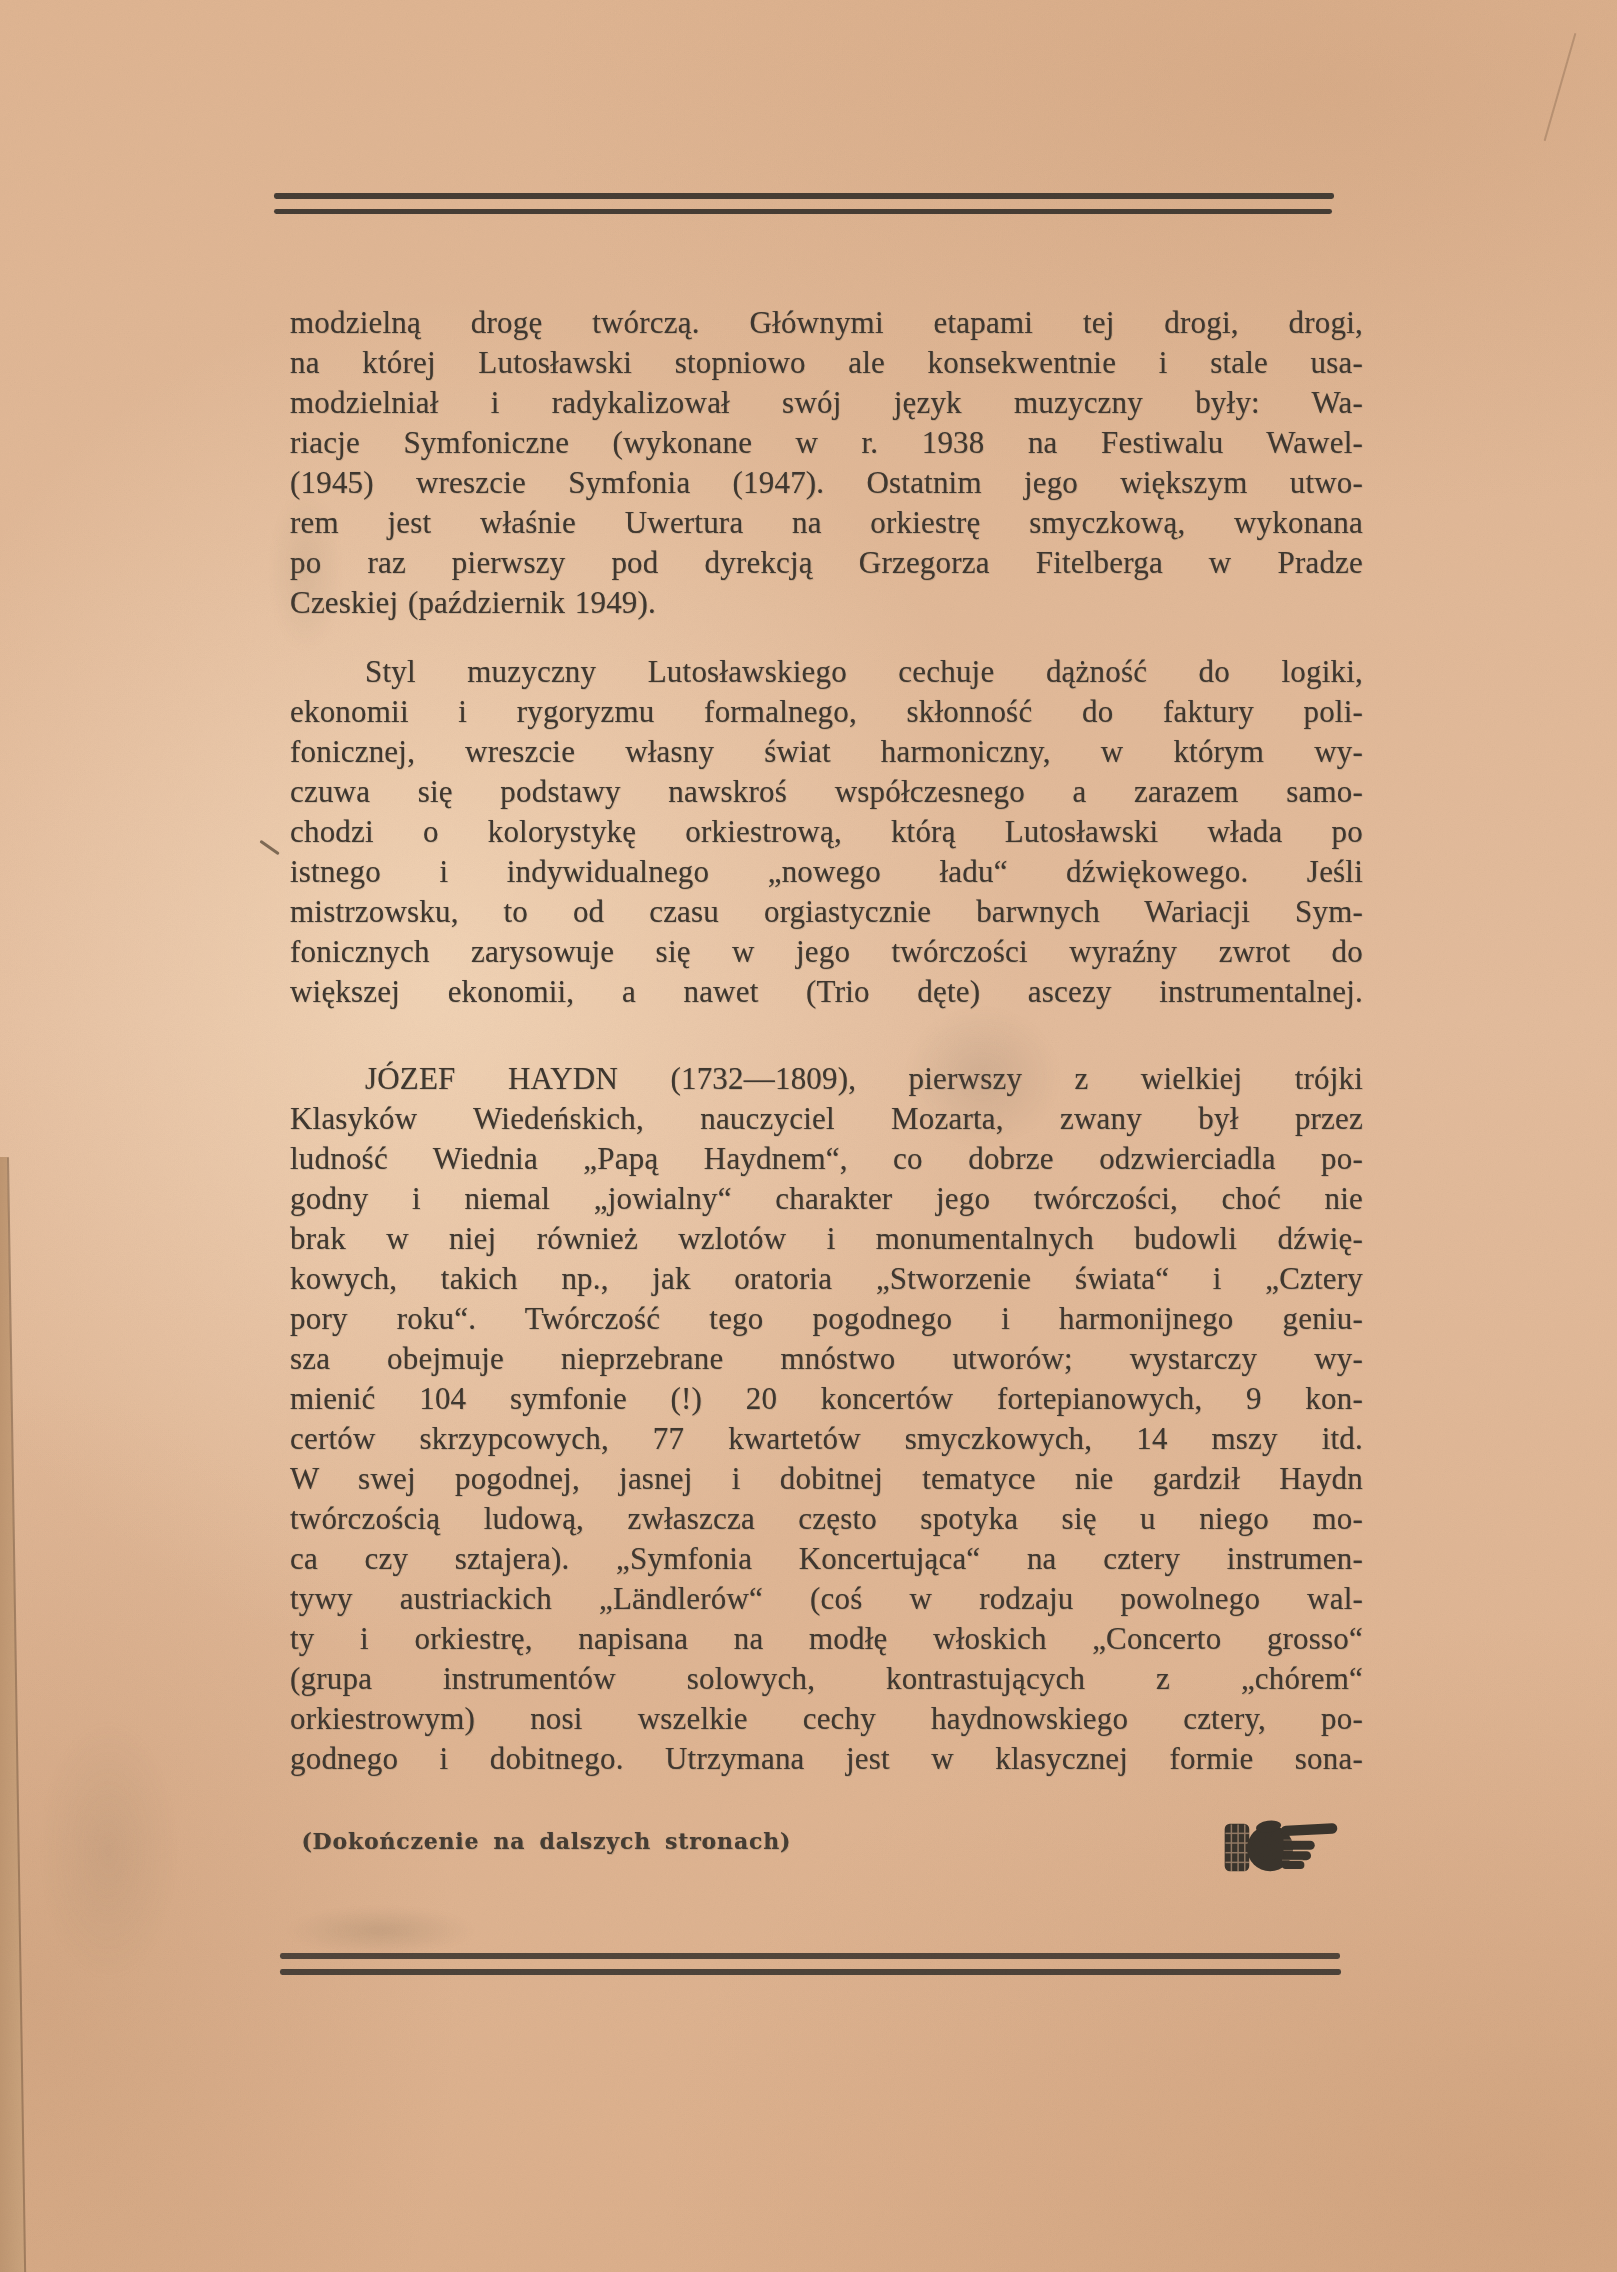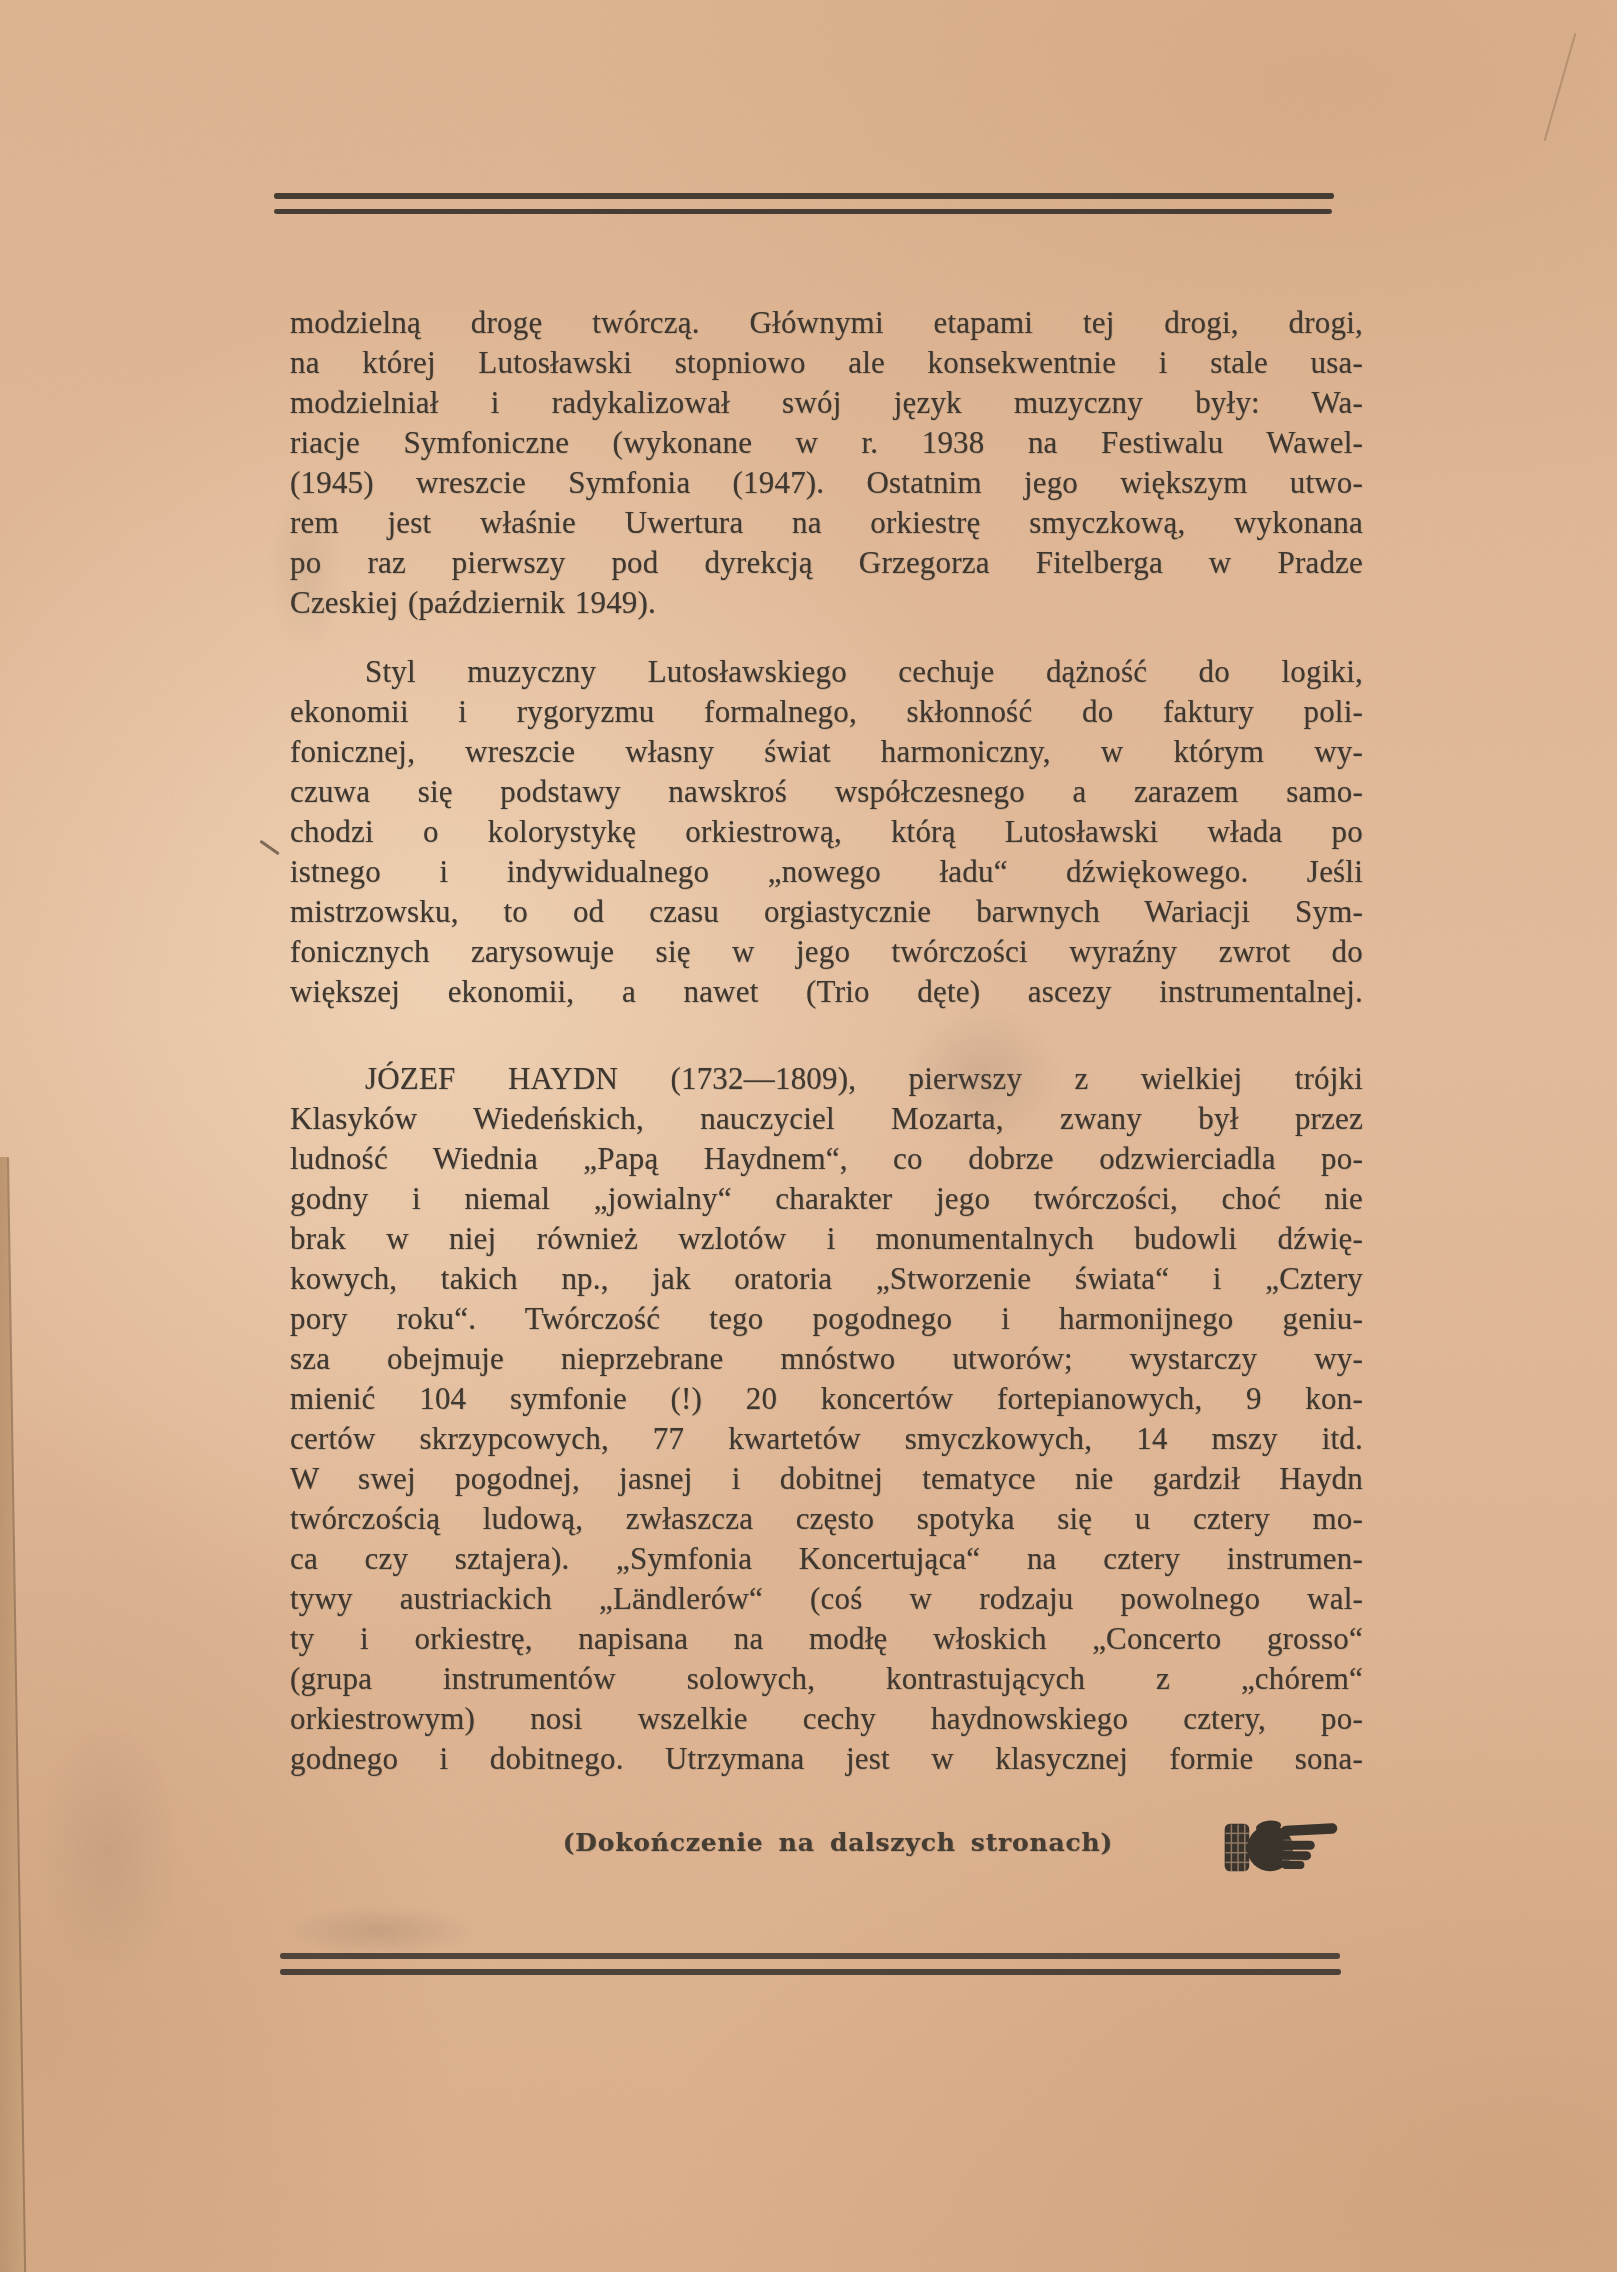--- a/index.html
+++ b/index.html
@@ -35,22 +35,22 @@
   .para.gap-small{margin-top:29px;}
   .para.gap-big{margin-top:47px;}
   .line{text-align:justify;text-align-last:justify;white-space:normal;}
   .line.short{text-align-last:left;}
   .line.indent{text-indent:75px;}
   
   .footer-row{
     position:absolute;left:290px;top:1828px;width:1073px;height:57px;
   }
   .footer-text{
-    display:block;text-align:center;transform:translateX(11.4px);
-    font-size:25px;font-weight:bold;color:#463d33;
+    display:block;text-align:left;transform:translateX(11.4px);
+    font-size:22px;font-weight:bold;color:#463d33;
     letter-spacing:0.8px;word-spacing:5.7px;
     text-shadow:0 0 0.8px rgba(70,61,51,.5),0.8px 0.8px 0 rgba(70,61,51,.15);
   }
   .manicule{position:absolute;left:1220px;top:1814px;width:124px;height:67px;}
   
   .under-page{
     position:absolute;left:0;top:1157px;width:29px;height:1115px;
     background:linear-gradient(to right,#bf9671,#cda67f);
     clip-path:polygon(0 0,7.3px 0,24.5px 100%,0 100%);
   }
@@ -117,21 +117,21 @@
       <div class="line">Klasyków Wiedeńskich, nauczyciel Mozarta, zwany był przez</div>
       <div class="line">ludność Wiednia „Papą Haydnem“, co dobrze odzwierciadla po-</div>
       <div class="line">godny i niemal „jowialny“ charakter jego twórczości, choć nie</div>
       <div class="line">brak w niej również wzlotów i monumentalnych budowli dźwię-</div>
       <div class="line">kowych, takich np., jak oratoria „Stworzenie świata“ i „Cztery</div>
       <div class="line">pory roku“. Twórczość tego pogodnego i harmonijnego geniu-</div>
       <div class="line">sza obejmuje nieprzebrane mnóstwo utworów; wystarczy wy-</div>
       <div class="line">mienić 104 symfonie (!) 20 koncertów fortepianowych, 9 kon-</div>
       <div class="line">certów skrzypcowych, 77 kwartetów smyczkowych, 14 mszy itd.</div>
       <div class="line">W swej pogodnej, jasnej i dobitnej tematyce nie gardził Haydn</div>
-      <div class="line">twórczością ludową, zwłaszcza często spotyka się u cztery mo-</div>
+      <div class="line">twórczością ludową, zwłaszcza często spotyka się u niego mo-</div>
       <div class="line">ca czy sztajera). „Symfonia Koncertująca“ na cztery instrumen-</div>
       <div class="line">tywy austriackich „Ländlerów“ (coś w rodzaju powolnego wal-</div>
       <div class="line">ty i orkiestrę, napisana na modłę włoskich „Concerto grosso“</div>
       <div class="line">(grupa instrumentów solowych, kontrastujących z „chórem“</div>
       <div class="line">orkiestrowym) nosi wszelkie cechy haydnowskiego cztery, po-</div>
       <div class="line">godnego i dobitnego. Utrzymana jest w klasycznej formie sona-</div>
     </div>
   </div>
 
   <div class="footer-row">

